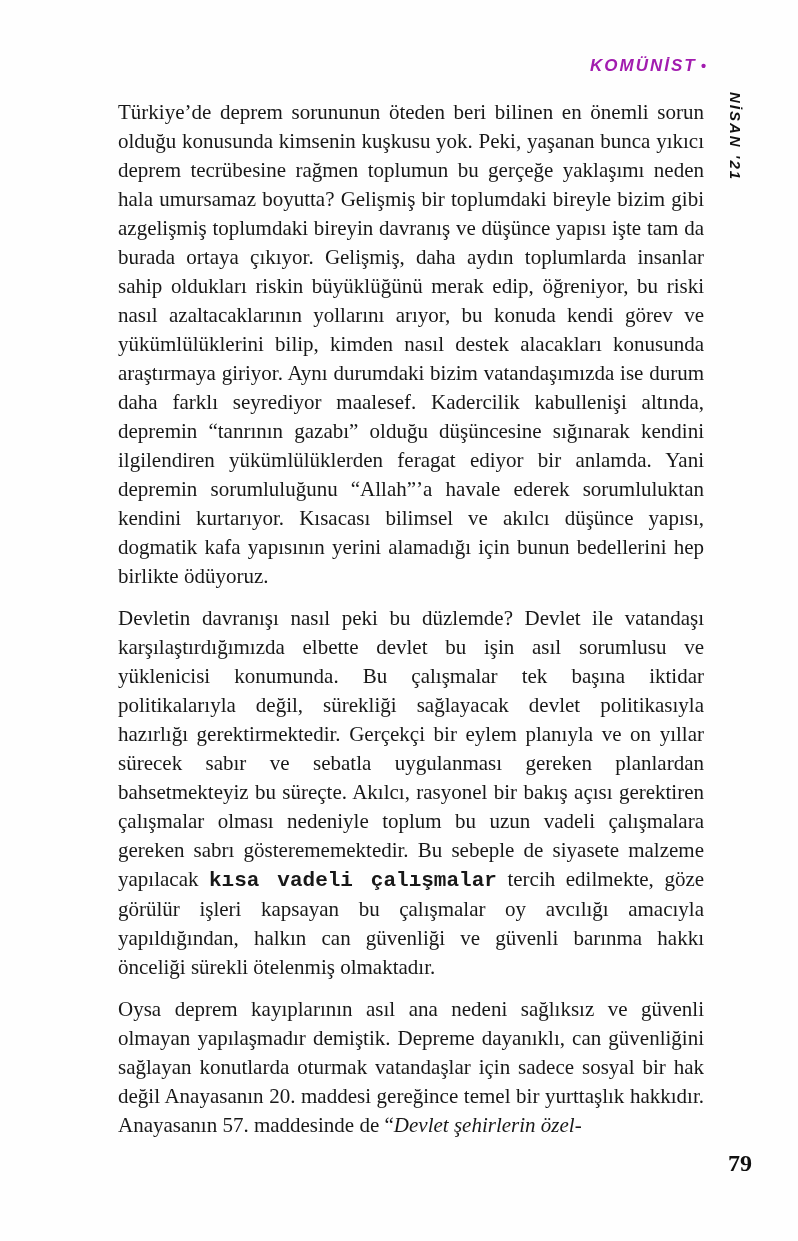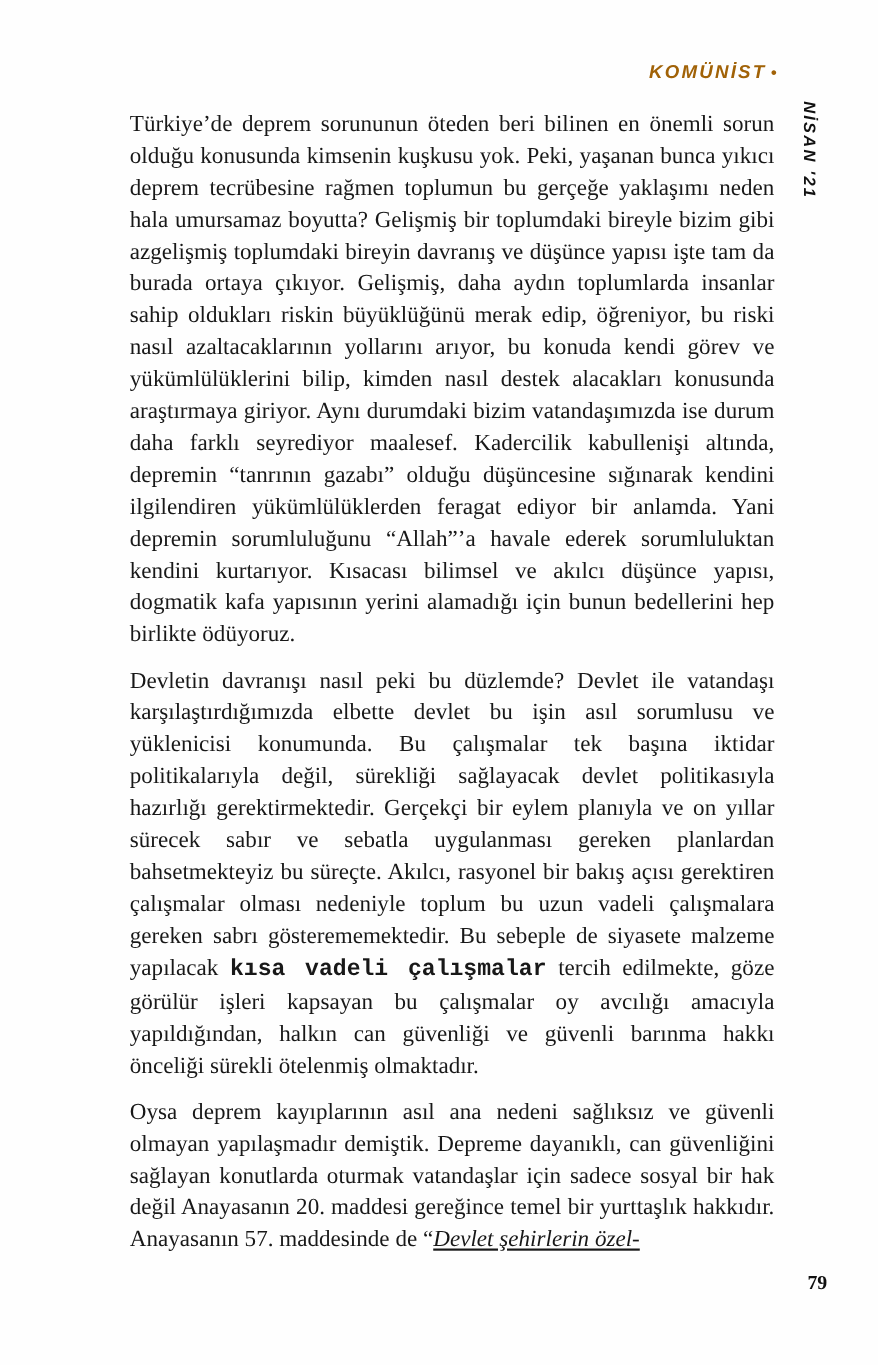--- a/index.html
+++ b/index.html
@@ -18,21 +18,21 @@
   }
   .running-head {
     position: absolute;
     top: 56px;
     right: 92px;
     font-family: "Liberation Sans", sans-serif;
     font-weight: bold;
     font-style: italic;
     font-size: 17px;
     letter-spacing: 2px;
-    color: #a16207;
+    color: #a21caf;
     white-space: nowrap;
   }
   .running-head .bullet {
     letter-spacing: 0;
     margin-left: 4px;
     font-size: 15px;
   }
   .issue-vertical {
     position: absolute;
     top: 92px;
@@ -59,29 +59,28 @@
     line-height: 29px;
     text-align: justify;
     text-justify: inter-word;
   }
   .text-block p strong {
     font-weight: bold;
     font-family: Liberation Mono, monospace;
   }
   .text-block p em {
     font-style: italic;
-    text-decoration: underline;
   }
   .page-number {
     position: absolute;
     right: 46px;
     bottom: 64px;
     font-family: "Liberation Serif", serif;
     font-weight: bold;
-    font-size: 18px;
+    font-size: 24px;
     color: #111111;
   }
 </style>
 </head>
 <body>
 
 <div class="page">
 
   <div class="running-head">
     <span>KOMÜNİST</span><span class="bullet">•</span>

